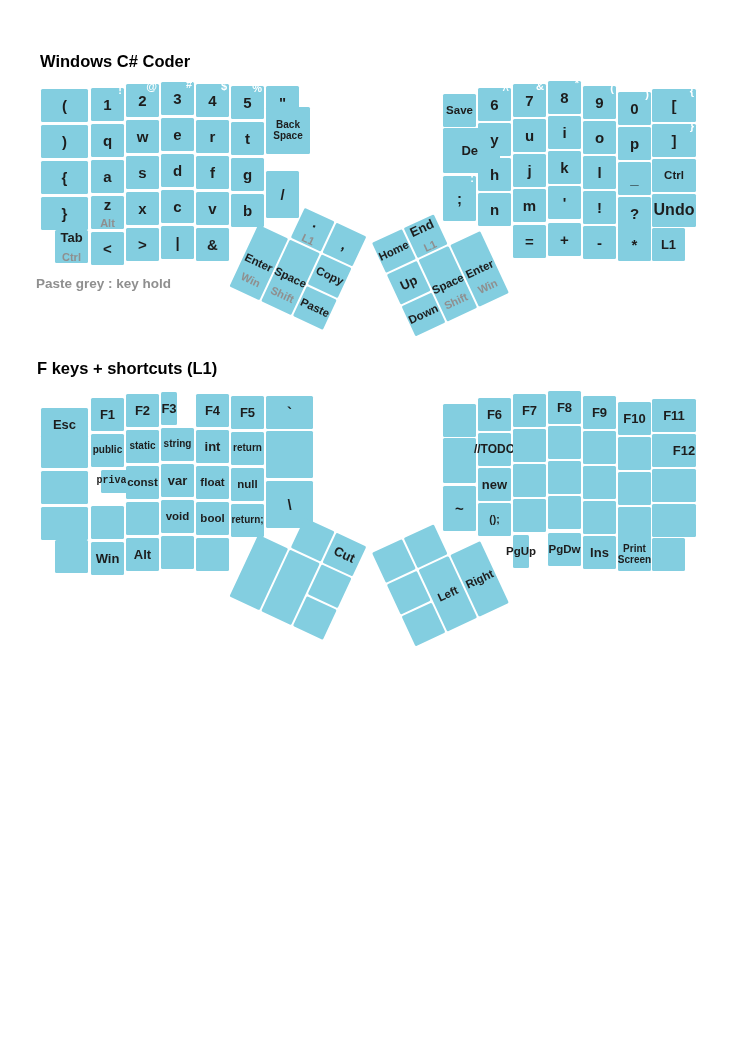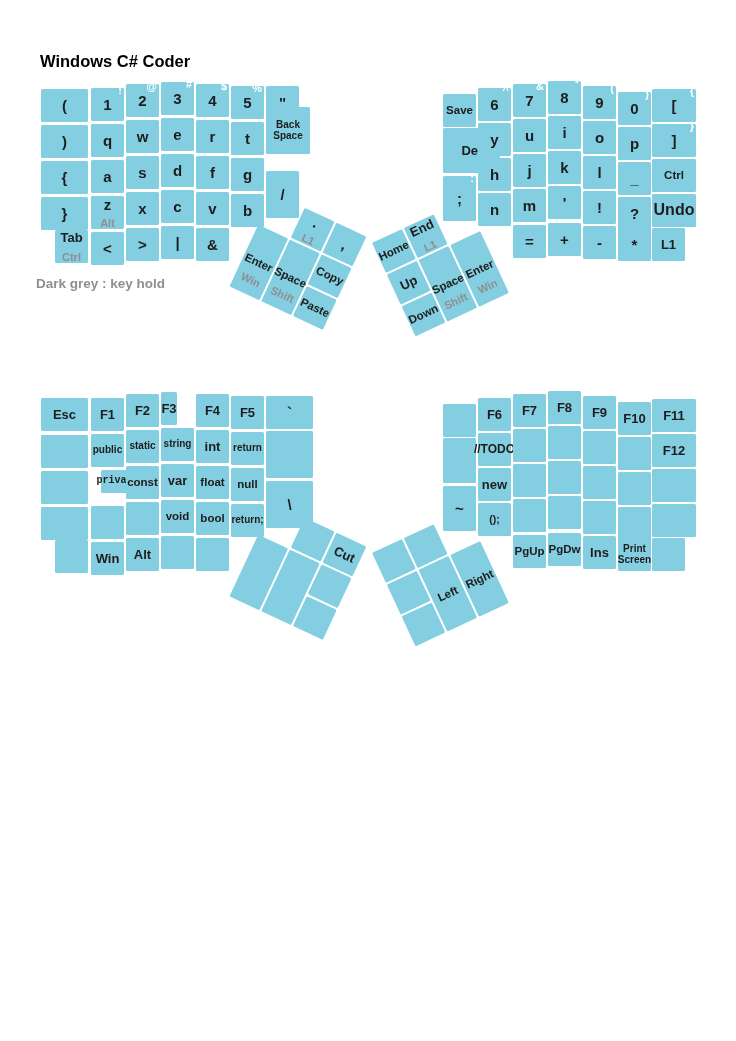--- a/index.html
+++ b/index.html
@@ -31,21 +31,22 @@
     position:absolute;bottom:0;left:0;right:0;text-align:center;
     font-size:11px;font-weight:bold;color:var(--hold-text);line-height:1;
   }
   .key.tall .k-hold{bottom:9px;}
 </style>
 </head>
 <body style="--key-fill: #83cee0; --key-text: #1d1d1d; --hold-text: #8f8f8f; --shift-text: #ffffff;">
 
 <div class="stage">
   <div class="page-title title1">Windows C# Coder</div>
-  <div class="note">Dark grey : key hold</div>
+  <div class="note">Paste grey : key hold</div>
+  <div class="page-title title2">F keys + shortcuts (L1)</div>
 
 <div class="kb-block" style="left: 0px; top: 0px;">
       <div class="key" style="left: 41px; top: 83px; width: 47px; height: 33px;">
         <div class="k-main" style="font-size: 15px;">(</div>
       </div>
       <div class="key" style="left: 41px; top: 119px; width: 47px; height: 33px;">
         <div class="k-main" style="font-size: 15px;">)</div>
       </div>
       <div class="key" style="left: 41px; top: 155px; width: 47px; height: 33px;">
         <div class="k-main" style="font-size: 15px;">{</div>
@@ -292,21 +293,21 @@
       <div class="key tall has-hold" style="left: 35px; top: 35px; width: 33px; height: 68px;">
         <div class="k-main" style="font-size: 11.5px;">Space</div>
         <span class="k-hold">Shift</span>
       </div>
       <div class="key tall has-hold" style="left: 70px; top: 35px; width: 33px; height: 68px;">
         <div class="k-main" style="font-size: 11.5px;">Enter</div>
         <span class="k-hold">Win</span>
       </div>
     </div>
     <div class="kb-block" style="left: 0px; top: 310px;">
-      <div class="key" style="left: 41px; top: 82px; width: 47px; height: 33px;">
+      <div class="key" style="left: 41px; top: 92px; width: 47px; height: 33px;">
         <div class="k-main" style="font-size: 13px;">Esc</div>
       </div>
       <div class="key" style="left: 41px; top: 119px; width: 47px; height: 33px;"></div>
       <div class="key" style="left: 41px; top: 155px; width: 47px; height: 33px;"></div>
       <div class="key" style="left: 41px; top: 191px; width: 47px; height: 33px;"></div>
       <div class="key" style="left: 55px; top: 224px; width: 33px; height: 33px;"></div>
       <div class="key" style="left: 91px; top: 82px; width: 33px; height: 33px;">
         <div class="k-main" style="font-size: 13px;">F1</div>
       </div>
       <div class="key" style="left: 91px; top: 118px; width: 33px; height: 33px;">
@@ -395,21 +396,21 @@
       </div>
       <div class="key" style="left: 478px; top: 187px; width: 33px; height: 33px;">
         <div class="k-main" style="font-size: 10.5px;">();</div>
       </div>
       <div class="key" style="left: 513px; top: 78px; width: 33px; height: 33px;">
         <div class="k-main" style="font-size: 13px;">F7</div>
       </div>
       <div class="key" style="left: 513px; top: 113px; width: 33px; height: 33px;"></div>
       <div class="key" style="left: 513px; top: 148px; width: 33px; height: 33px;"></div>
       <div class="key" style="left: 513px; top: 183px; width: 33px; height: 33px;"></div>
-      <div class="key" style="left: 513px; top: 219px; width: 33px; height: 33px;">
+      <div class="key" style="left: 513px; top: 219px; width: 16px; height: 33px;">
         <div class="k-main" style="font-size: 11.5px;">PgUp</div>
       </div>
       <div class="key" style="left: 548px; top: 75px; width: 33px; height: 33px;">
         <div class="k-main" style="font-size: 13px;">F8</div>
       </div>
       <div class="key" style="left: 548px; top: 110px; width: 33px; height: 33px;"></div>
       <div class="key" style="left: 548px; top: 145px; width: 33px; height: 33px;"></div>
       <div class="key" style="left: 548px; top: 180px; width: 33px; height: 33px;"></div>
       <div class="key" style="left: 548px; top: 217px; width: 33px; height: 33px;">
         <div class="k-main" style="font-size: 11.5px;">PgDw</div>
@@ -430,21 +431,21 @@
       <div class="key" style="left: 618px; top: 156px; width: 33px; height: 33px;"></div>
       <div class="key" style="left: 618px; top: 191px; width: 33px; height: 33px;"></div>
       <div class="key" style="left: 618px; top: 222px; width: 33px; height: 33px;">
         <div class="k-main" style="font-size: 10px;">Print
 Screen</div>
       </div>
       <div class="key" style="left: 652px; top: 83px; width: 44px; height: 33px;">
         <div class="k-main" style="font-size: 13px;">F11</div>
       </div>
       <div class="key" style="left: 652px; top: 118px; width: 44px; height: 33px;">
-        <div class="k-main" style="font-size: 13px;">F12</div>
+        <div class="k-main" style="font-size: 13px; padding-left: 20px;">F12</div>
       </div>
       <div class="key" style="left: 652px; top: 153px; width: 44px; height: 33px;"></div>
       <div class="key" style="left: 652px; top: 188px; width: 44px; height: 33px;"></div>
       <div class="key" style="left: 652px; top: 222px; width: 33px; height: 33px;"></div>
     </div>
     <div class="kb-block" style="left: 273px; top: 497px; transform: rotate(25deg);">
       <div class="key" style="left: 35px; top: 0px; width: 33px; height: 33px;"></div>
       <div class="key" style="left: 70px; top: 0px; width: 33px; height: 33px;">
         <div class="k-main" style="font-size: 13px;">Cut</div>
       </div>

